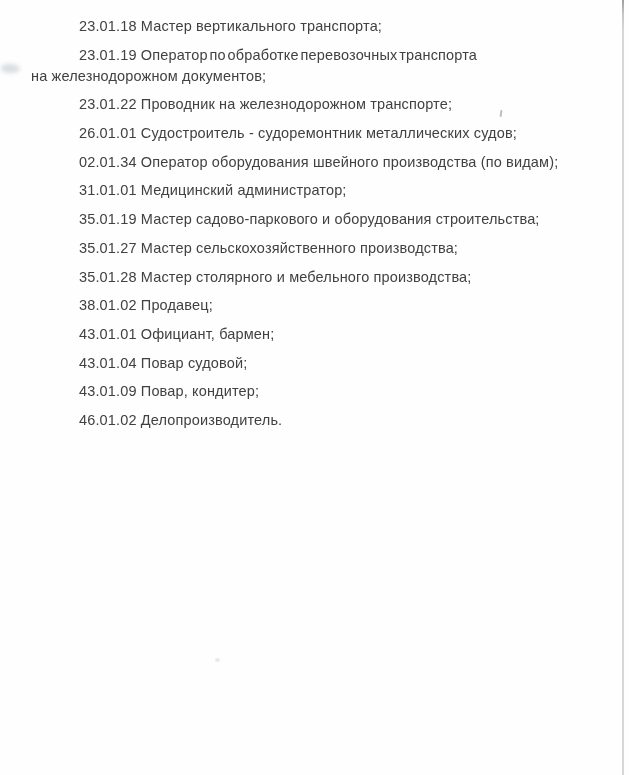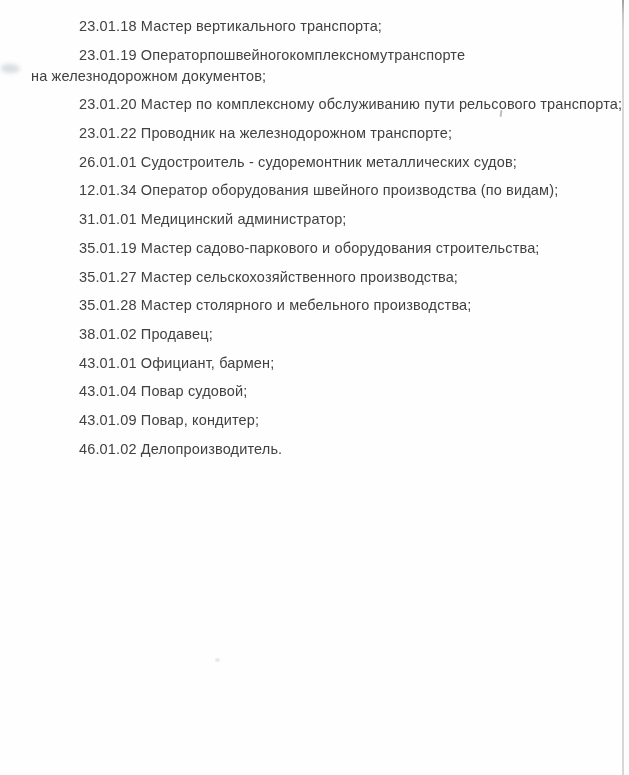--- a/index.html
+++ b/index.html
@@ -25,20 +25,21 @@
     color: var(--text-color, #414141);
     font-size: 14.5px;
     line-height: 21px;
     letter-spacing: 0.15px;
   }
   .para { margin: 0 0 7.7px 0; }
   .line { white-space: nowrap; }
   .line.indent { text-indent: 48px; }
   .line.justified {
     display: flex;
+    justify-content: space-between;
     padding-left: 48px;
     text-indent: 0;
     white-space: nowrap;
   }
   .line.justified span { display: inline-block; }
   
   .edge-line {
     position: absolute;
     left: 622px;
     top: 0;
@@ -74,37 +75,34 @@
 
 <div class="page">
   <div class="content" id="doc-content">
       <div class="para">
         <div class="line indent">23.01.18 Мастер вертикального транспорта;</div>
       </div>
       <div class="para">
         <div class="line indent justified">
           <span>23.01.19 Оператор</span>
           <span>по</span>
-          <span>швейного</span>
-          <span>комплексному</span>
-          <span>транспорте</span>
+          <span>обработке</span>
+          <span>перевозочных</span>
+          <span>транспорта</span>
         </div>
         <div class="line">на железнодорожном документов;</div>
-      </div>
-      <div class="para">
-        <div class="line indent">23.01.20 Мастер по комплексному обслуживанию пути рельсового транспорта;</div>
       </div>
       <div class="para">
         <div class="line indent">23.01.22 Проводник на железнодорожном транспорте;</div>
       </div>
       <div class="para">
         <div class="line indent">26.01.01 Судостроитель - судоремонтник металлических судов;</div>
       </div>
       <div class="para">
-        <div class="line indent">12.01.34 Оператор оборудования швейного производства (по видам);</div>
+        <div class="line indent">02.01.34 Оператор оборудования швейного производства (по видам);</div>
       </div>
       <div class="para">
         <div class="line indent">31.01.01 Медицинский администратор;</div>
       </div>
       <div class="para">
         <div class="line indent">35.01.19 Мастер садово-паркового и оборудования строительства;</div>
       </div>
       <div class="para">
         <div class="line indent">35.01.27 Мастер сельскохозяйственного производства;</div>
       </div>

